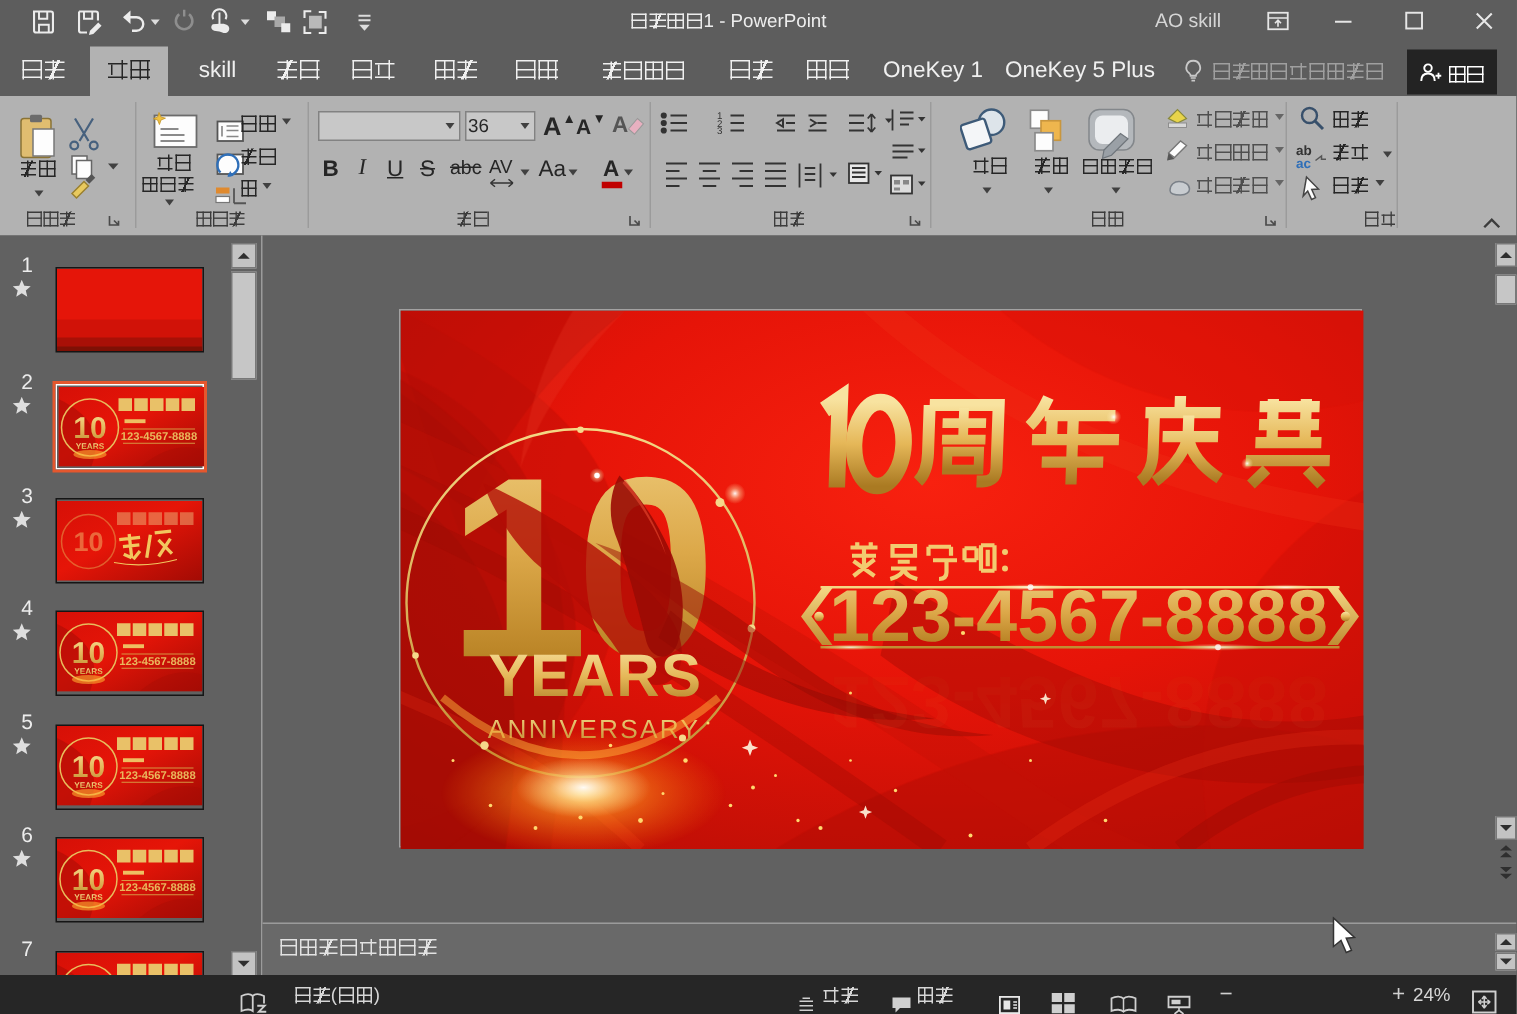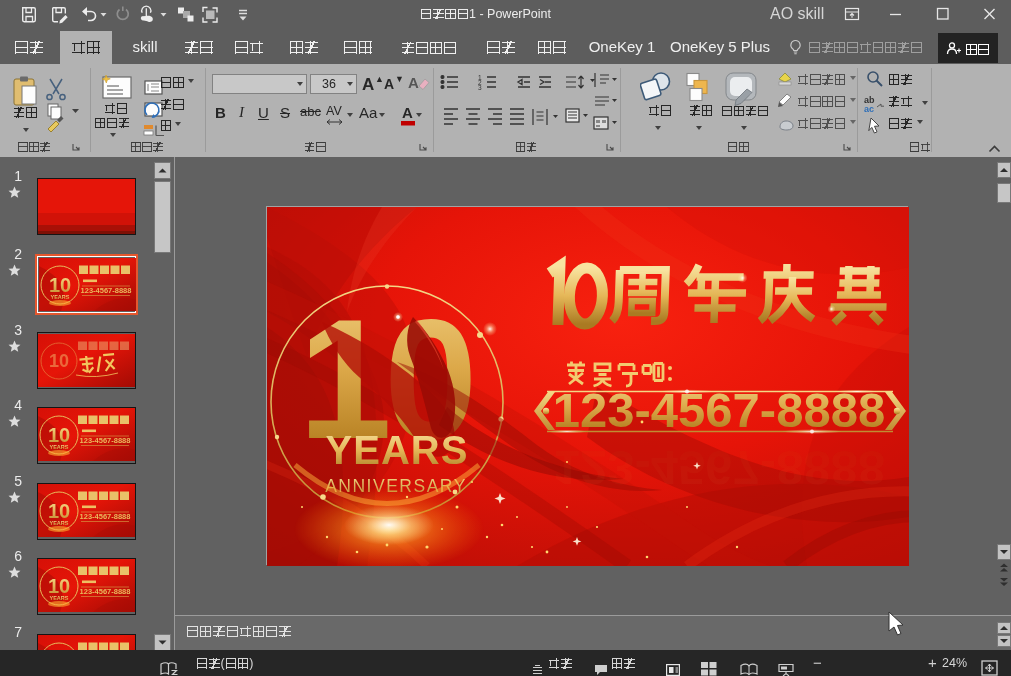--- a/index.html
+++ b/index.html
@@ -94,21 +94,21 @@
 
 <g>
         <path d="M203 12v-4.5h4.5M212.5 8h4.5v4.5M217 17.5v4.5h-4.5M207.5 22H203v-4.5" stroke="#ececec" fill="none" stroke-width="1.4"></path>
         <rect x="206" y="10.5" width="8.5" height="8.5" fill="#b9b9b9"></rect>
       </g>
 
 <path d="M239 10.5h8M239 13.5h8" stroke="#dcdcdc" stroke-width="1.4"></path>
       <path d="M239.5 16.5h7l-3.5 4z" fill="#dcdcdc"></path>
 </svg></div>
 <div class="abs" style="left:420px;top:5px;width:180px;height:18px;color:#ededed;font-size:12.5px;line-height:18px" id="wtitle"><span class="cj a"></span><span class="cj b"></span><span class="cj c"></span><span class="cj a"></span>1 - PowerPoint</div>
-<div class="abs" style="left:770px;top:5px;color:#d5d5d5;font-size:16px;line-height:18px">AO skill</div>
+<div class="abs" style="left:770px;top:5px;color:#d5d5d5;font-size:13px;line-height:18px">AO skill</div>
 <div class="abs" id="winbtns" style="left:840px;top:0;width:171px;height:30px">
 <svg width="171" height="30" viewBox="0 0 171 30">
 <g stroke="#e6e6e6" fill="none" stroke-width="1.2">
 <rect x="5.5" y="8.5" width="13" height="11"></rect>
         <path d="M5.5 12h13M10 15.5l2-2 2 2M12 13.8v4" stroke-width="1.1"></path>
 <path d="M50 14.5h11" stroke-width="1.3"></path>
 <rect x="97.5" y="8.5" width="10.5" height="10.5" stroke-width="1.3"></rect>
 <path d="M144.5 9l10 10M154.5 9l-10 10" stroke-width="1.4"></path>
 </g>
 </svg></div>
@@ -187,21 +187,21 @@
 <div class="rtext" style="left:100px;top:38px;width:32px;text-align:center"><span class="cj d"></span><span class="cj a"></span></div>
 <div class="rtext" style="left:92px;top:52px;width:40px;text-align:center;font-size:12px"><span class="cj c"></span><span class="cj a"></span><span class="cj b"></span><span class="caret" style="margin-left:2px"></span></div>
 <div class="rtext" style="left:160px;top:12px"><span class="cj a"></span><span class="cj c"></span><span class="caret" style="margin-left:3px"></span></div>
 <div class="rtext" style="left:160px;top:34px"><span class="cj b"></span><span class="cj a"></span></div>
 <div class="rtext" style="left:160px;top:55px"><span class="cj c"></span><span class="caret" style="margin-left:3px"></span></div>
 <div class="glabel" style="left:110px;width:74px"><span class="cj c"></span><span class="cj a"></span><span class="cj b"></span></div>
 
 <div class="abs" style="left:212px;top:10px;width:95px;height:20px;background:#c8c8c8;border:1px solid #828282">
       <span class="caret" style="position:absolute;right:3px;top:7px"></span>
     </div>
-<div class="abs" style="left:310px;top:10px;width:47px;height:20px;background:#c8c8c8;border:1px solid #828282;font-size:12.5px;color:#262626;line-height:19px;padding-left:11px">36<span class="caret" style="position:absolute;right:3px;top:7px"></span></div>
+<div class="abs" style="left:310px;top:10px;width:47px;height:20px;background:#c8c8c8;border:1px solid #828282;font-size:12.5px;color:#262626;line-height:19px;padding-left:1px">36<span class="caret" style="position:absolute;right:3px;top:7px"></span></div>
 <svg class="abs" style="left:362px;top:8px" width="70" height="24" viewBox="0 0 70 24">
 <g fill="#262626" font-family="Liberation Sans" font-weight="bold">
         <text x="0" y="18" font-size="17">A</text>
         <text x="13" y="10" font-size="9">▲</text>
         <text x="22" y="17" font-size="14">A</text>
         <text x="33" y="10" font-size="9">▼</text>
       </g>
 <g font-family="Liberation Sans">
         <text x="46" y="16" font-size="15" fill="#555" font-weight="bold">A</text>
         <path d="M57 14l6-7 4 3.5-6 7z" fill="#e8b0c0" stroke="#999" stroke-width=".7"></path>

